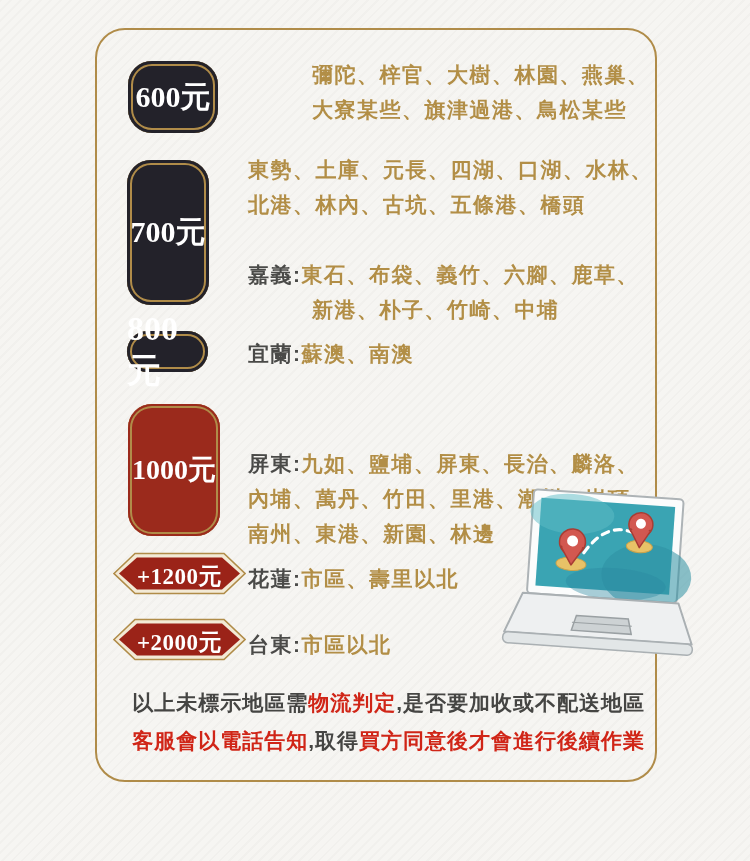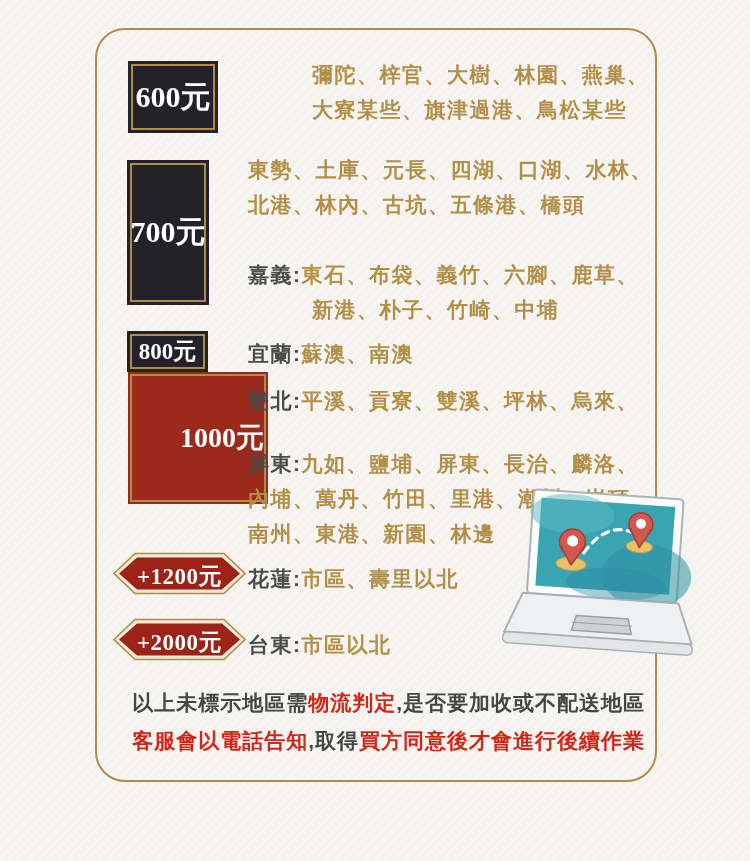--- a/index.html
+++ b/index.html
@@ -11,30 +11,29 @@
   }
   .panel{
     position:absolute;left:95px;top:28px;width:558px;height:750px;
     border:2px solid #b08c49;border-radius:30px;background:transparent;
   }
   
   .box{
     position:absolute;display:flex;align-items:center;justify-content:center;
     background:#23222a;color:#ffffff;
     box-shadow:inset 0 0 0 3px #23222a, inset 0 0 0 5px #b08c49;
-    font-family:"Liberation Serif","DejaVu Serif",serif;font-weight:bold;
+    font-family:"Liberation Serif","DejaVu Serif",serif;font-weight:bold;border-radius:24px;
   }
   .b600{left:128px;top:61px;width:90px;height:72px;font-size:30px;}
   .b700{left:127px;top:160px;width:82px;height:145px;font-size:30px;}
-  .b800{left:127px;top:331px;width:81px;height:41px;font-size:23px;}
+  .b800{left:127px;top:331px;width:81px;height:41px;font-size:34px;}
   .b1000{
-    left:128px;top:372px;width:92px;height:132px;font-size:28px;
+    left:128px;top:404px;width:92px;height:132px;font-size:28px;
     background:#9b2a1c;
     box-shadow:inset 0 0 0 2px #9b2a1c, inset 0 0 0 4px #b08c49;
-    padding-left:48px;
   }
   .ribbon{position:absolute;width:133px;height:50px;}
   .r1200{left:113px;top:552px;}
   .r2000{left:113px;top:618px;}
   .ribbon svg{position:absolute;left:0;top:0;}
   .ribbon .rlabel{
     position:absolute;left:0;top:0;width:100%;height:100%;
     display:flex;align-items:center;justify-content:center;
     color:#ffffff;font-family:"Liberation Serif","DejaVu Serif",serif;
     font-weight:bold;font-size:23px;letter-spacing:0.5px;padding-bottom:2px;box-sizing:border-box;
@@ -123,23 +122,20 @@
     </div>
   </div>
 
   <div class="group g-yilan">
     <div class="line">
       <span class="lab">宜蘭:</span><span class="gold">蘇澳、南澳</span>
     </div>
   </div>
 
   <div class="group g-shuangbei">
-    <div class="line">
-      <span class="lab">雙北:</span><span class="gold">平溪、貢寮、雙溪、坪林、烏來、</span>
-    </div>
   </div>
 
   <div class="group g-pingtung">
     <div class="line">
       <span class="lab">屏東:</span><span class="gold">九如、鹽埔、屏東、長治、麟洛、</span>
     </div>
     <div class="line">
       <span class="gold">內埔、萬丹、竹田、里港、潮州、崁頂、</span>
     </div>
     <div class="line">

